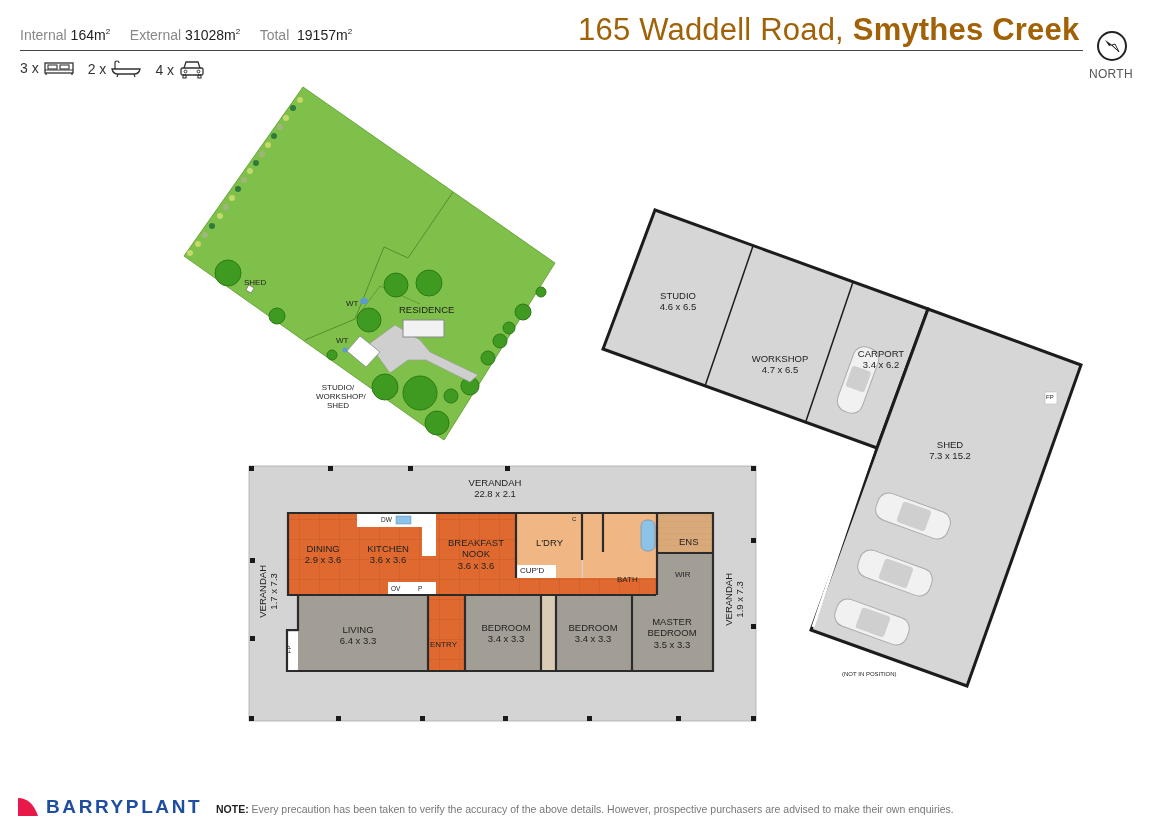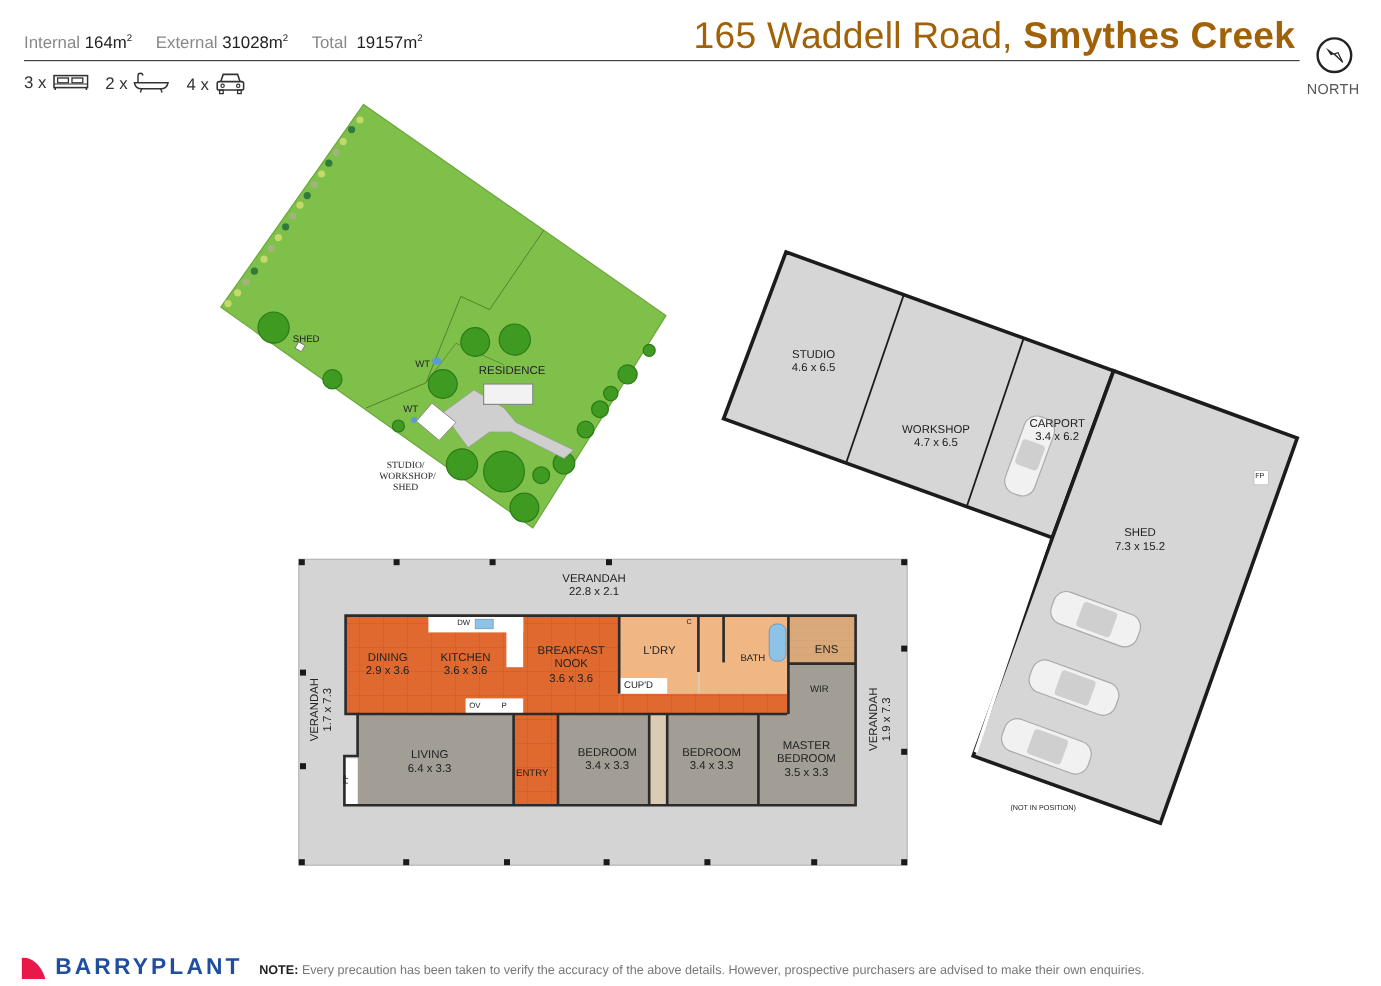--- a/index.html
+++ b/index.html
@@ -152,21 +152,21 @@
   <ellipse cx="364" cy="301" rx="4" ry="3" fill="#5b9bd5"></ellipse>
   <circle cx="345" cy="350" r="2.5" fill="#5b9bd5"></circle>
 
   <rect x="247" y="286" width="6" height="6" fill="#fff" stroke="#666" stroke-width="0.6" transform="rotate(30 250 289)"></rect>
 </svg>
 
 <div class="abs lbl" style="left:244px;top:278px;">SHED</div>
 <div class="abs lbl" style="left:346px;top:299px;">WT</div>
 <div class="abs lbl" style="left:336px;top:336px;">WT</div>
 <div class="abs lbl-lg" style="left:399px;top:304px;">RESIDENCE</div>
-<div class="abs lbl" style="left:316px;top:383px;width:44px;font-family:Liberation Serif, serif;">
+<div class="abs lbl" style="left:316px;top:383px;width:44px;">
   <div>STUDIO/</div>
   <div>WORKSHOP/</div>
   <div>SHED</div>
 </div>
 
 <svg class="abs" style="left:0;top:0;" width="1151" height="822" viewBox="0 0 1151 822">
 
   <polygon points="655,210 928,309 877,448 603,349" fill="#d6d6d6" stroke="#1c1c1c" stroke-width="3"></polygon>
   <line x1="753" y1="246" x2="705" y2="386" stroke="#1c1c1c" stroke-width="1.5"></line>
   <line x1="853" y1="282" x2="806" y2="421" stroke="#1c1c1c" stroke-width="1.5"></line>
@@ -308,21 +308,21 @@
     <div>3.6 x 3.6</div>
 </div>
 <div class="abs lbl-lg" style="left:445px;top:537px;width:62px;">
   <div>BREAKFAST</div>
     <div>NOOK</div>
     <div>3.6 x 3.6</div>
 </div>
 <div class="abs lbl-lg" style="left:516px;top:537px;margin-left:20px;">L'DRY</div>
 <div class="abs lbl" style="left:520px;top:566px;">CUP'D</div>
 <div class="abs lbl" style="left:572px;top:516px;font-size:6px;">C</div>
-<div class="abs lbl" style="left:617px;top:544px;">BATH</div>
+<div class="abs lbl" style="left:617px;top:575px;">BATH</div>
 <div class="abs lbl-lg" style="left:679px;top:536px;">ENS</div>
 <div class="abs lbl" style="left:675px;top:570px;">WIR</div>
 <div class="abs lbl-lg" style="left:333px;top:624px;width:50px;">
   <div>LIVING</div>
     <div>6.4 x 3.3</div>
 </div>
 <div class="abs lbl" style="left:430px;top:640px;">ENTRY</div>
 <div class="abs lbl-lg" style="left:478px;top:622px;width:56px;">
   <div>BEDROOM</div>
     <div>3.4 x 3.3</div>

